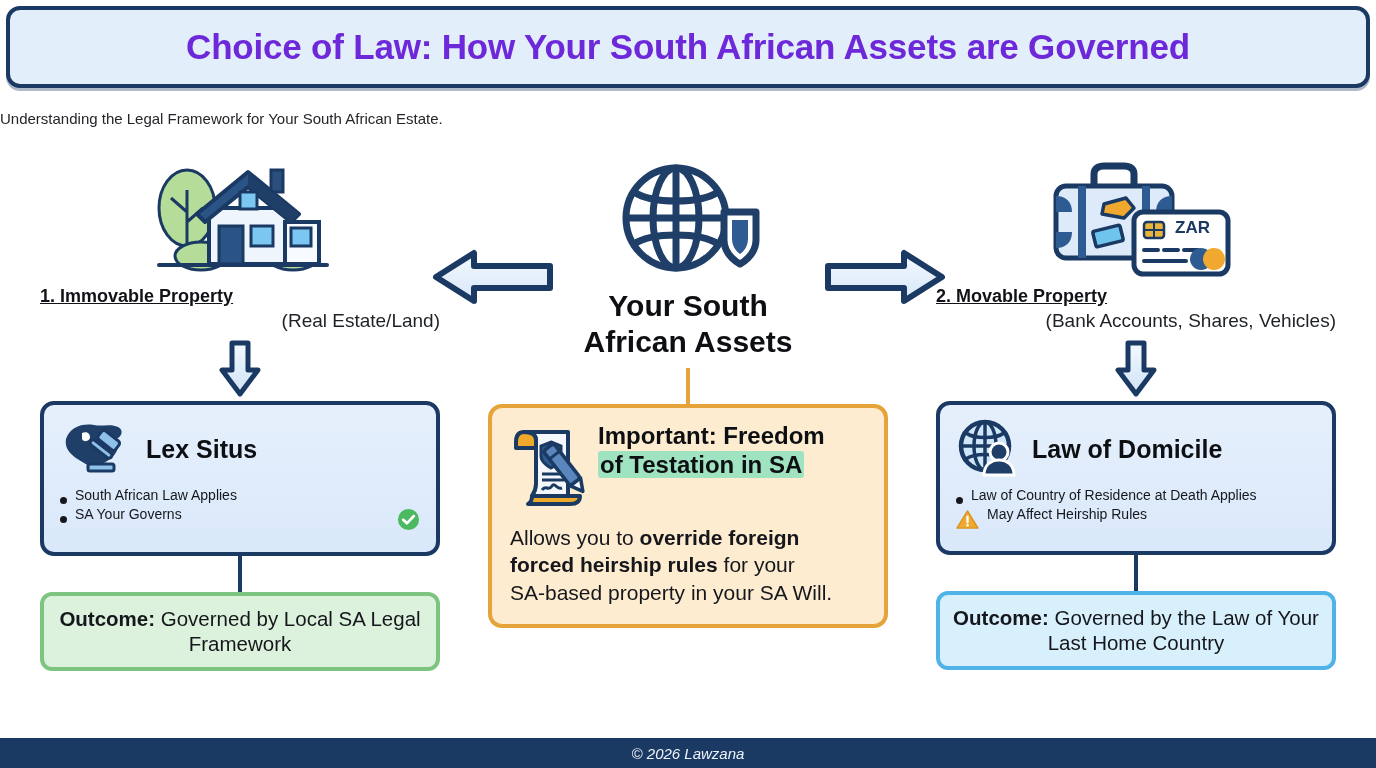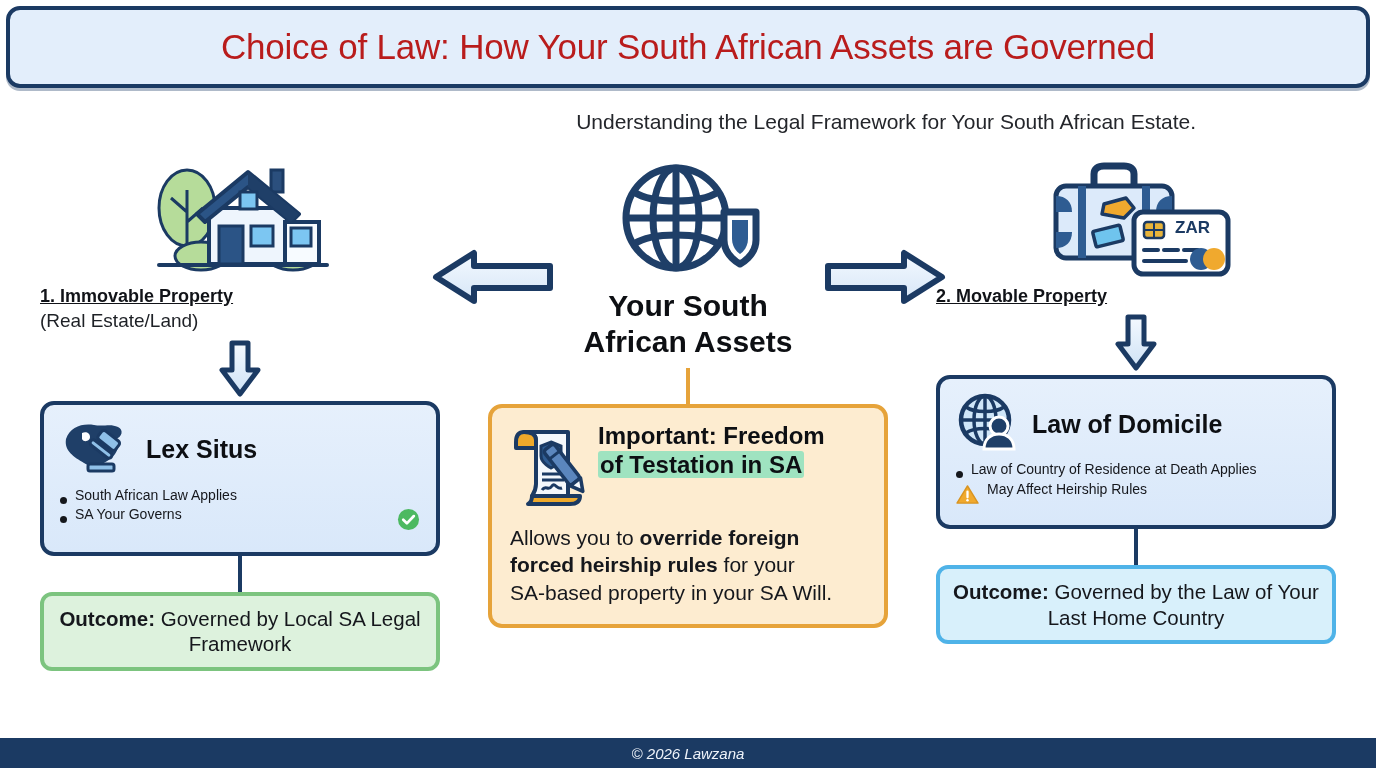--- a/index.html
+++ b/index.html
@@ -21,53 +21,53 @@
     left: 6px; top: 6px;
     width: 1364px; height: 82px;
     background: #e3eefb;
     border: 4px solid #1b3a63;
     border-radius: 14px;
     display: flex; align-items: center; justify-content: center;
     box-shadow: 0 3px 0 rgba(27,58,99,0.35);
   }
   #title-text {
     font-size: 35px;
-    font-weight: normal;
-    color: #b91c1c;
+    font-weight: bold;
+    color: #6d28d9;
     letter-spacing: -0.2px;
     text-align: center;
     white-space: nowrap;
   }
 
   #subtitle {
     position: absolute;
     left: 0; top: 110px; width: 1196px;
-    text-align: right;
-    font-size: 21px;
+    text-align: left;
+    font-size: 15px;
     color: #24262b;
   }
 
   
   .col { position: absolute; }
   #col-left   { left: 40px;  top: 160px; width: 400px; }
   #col-center { left: 488px; top: 160px; width: 400px; }
   #col-right  { left: 936px; top: 160px; width: 400px; }
 
   .icon-wrap { display:flex; justify-content:center; align-items:flex-end; }
 
   .col-title {
     font-size: 18px;
     font-weight: bold;
     color: #111318;
     margin-top: 6px;
     line-height: 1.18;
     text-decoration: underline;
   }
   .col-sub {
-    text-align: left;
+    text-align: right;
     font-size: 19px;
     color: #1e2126;
     margin-top: 3px;
     line-height: 1.18;
   }
 
   
   .down-arrow { display:flex; justify-content:center; margin-top: 6px; }
 
   
@@ -376,20 +376,21 @@
           <line x1="126" y1="90" x2="140" y2="90"></line>
           <line x1="146" y1="90" x2="160" y2="90"></line>
           <line x1="106" y1="101" x2="148" y2="101"></line>
         </g>
         <circle cx="163" cy="99" r="11" fill="#2e5c92"></circle>
         <circle cx="176" cy="99" r="11" fill="#f0a92e"></circle>
       </svg>
     </div>
 
     <div class="col-title">2. Movable Property</div>
+    <div class="col-sub">(Bank Accounts, Shares, Vehicles)</div>
 
     <div class="down-arrow">
       <svg width="46" height="58" viewBox="0 0 46 58">
         <defs>
           <linearGradient id="gDA2" x1="0" y1="0" x2="0" y2="1">
             <stop offset="0" stop-color="#f4f9ff"></stop>
               <stop offset="1" stop-color="#cfe2f5"></stop>
           </linearGradient>
         </defs>
         <path d="M23 55 L5 31 L15 31 L15 4 L31 4 L31 31 L41 31 Z" fill="url(#gDA2)" stroke="#1b3a63" stroke-width="5" stroke-linejoin="round"></path>

